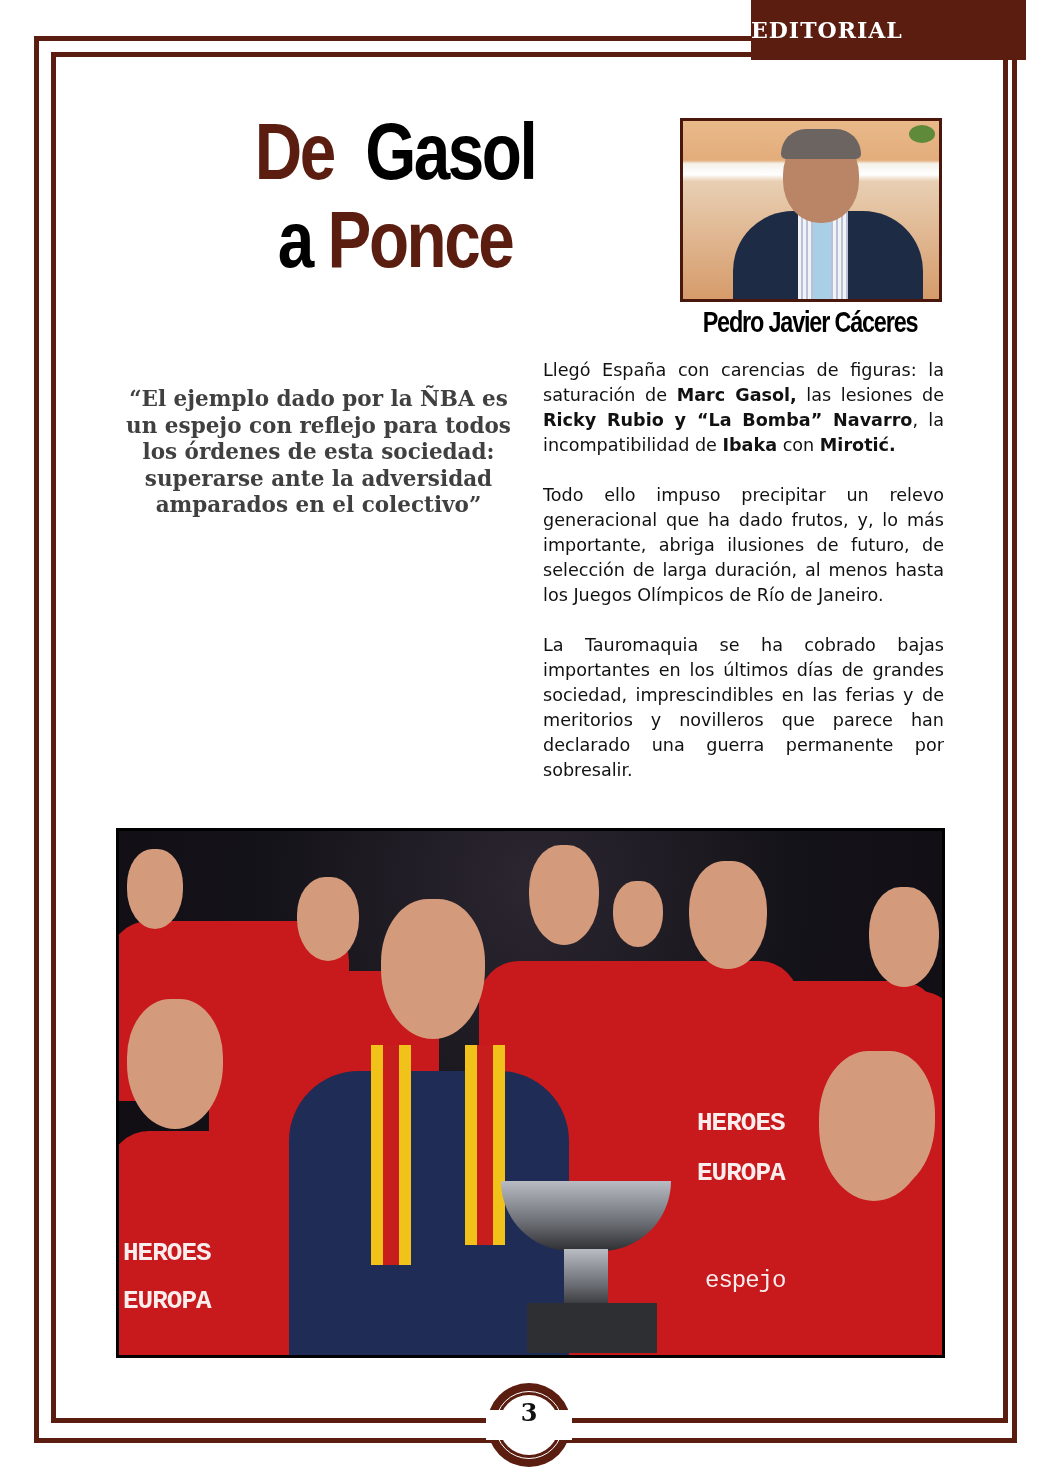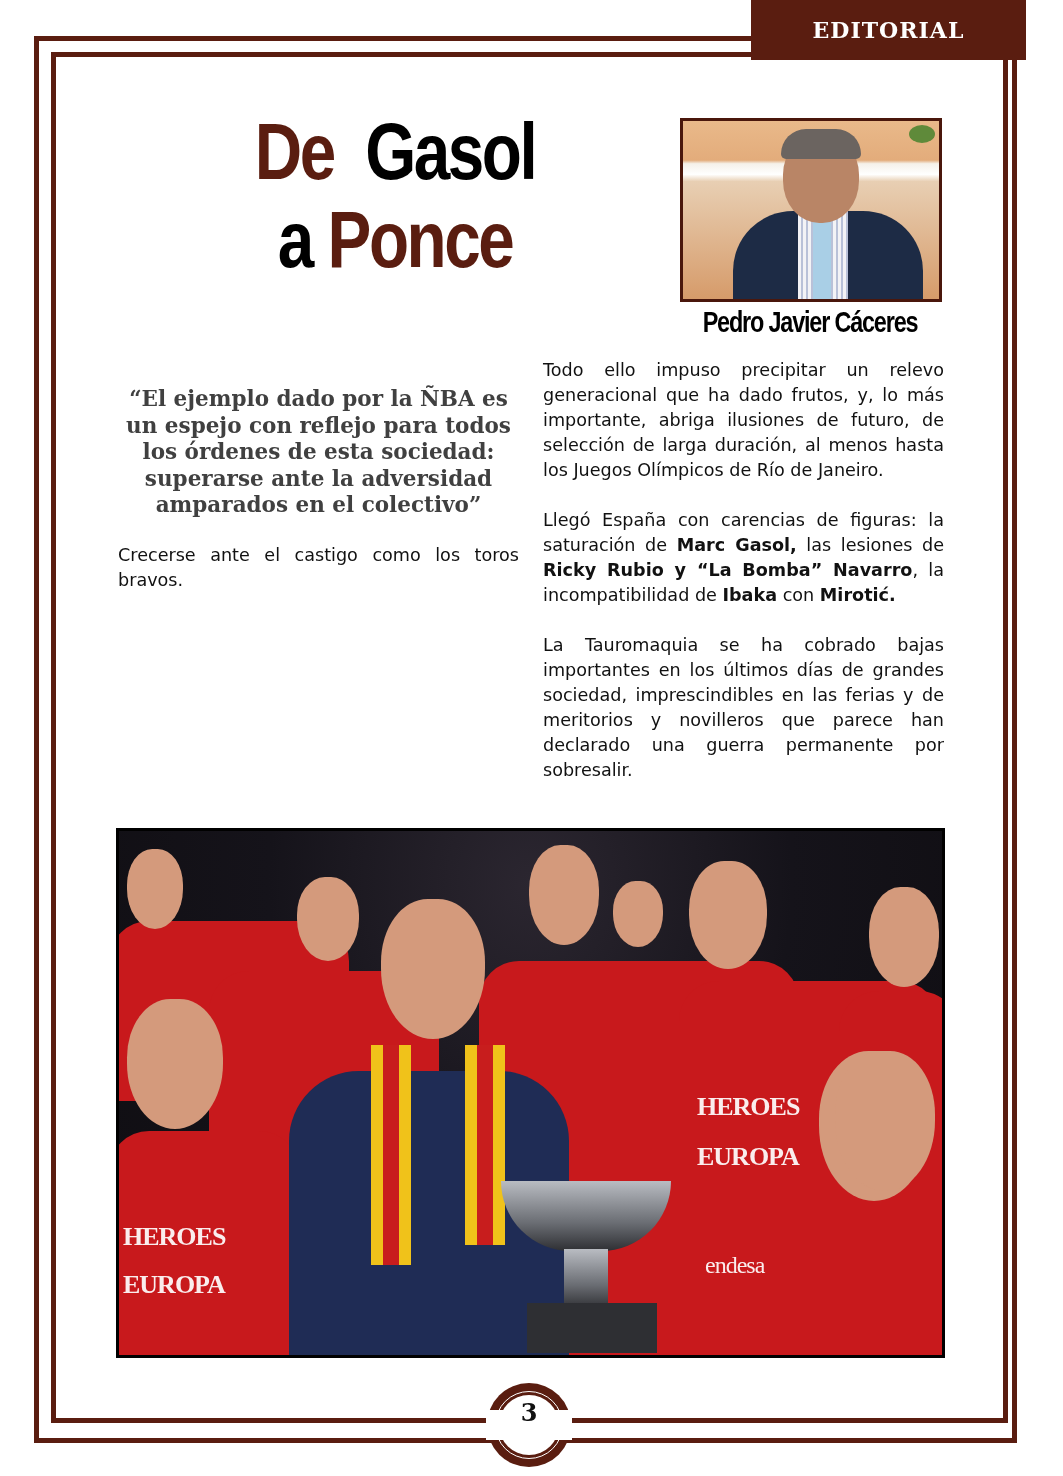--- a/index.html
+++ b/index.html
@@ -10,21 +10,21 @@
   .frame-outer {
     position:absolute; left:34px; top:36px; width:983px; height:1407px;
     border:5px solid #5a1d10; box-sizing:border-box;
   }
   .frame-inner {
     position:absolute; left:51px; top:52px; width:957px; height:1371px;
     border:5px solid #5a1d10; box-sizing:border-box;
   }
   .section-tab {
     position:absolute; left:751px; top:0; width:275px; height:60px;
-    background:#5a1d10; color:#fff; display:flex; align-items:center; justify-content:center;
+    background:#5a1d10; color:#fff; display:flex; align-items:center; justify-content:flex-start;
     font-family:"DejaVu Serif", serif; font-weight:bold; font-size:22px; letter-spacing:1px;
   }
   .title {
     position:absolute; left:200px; top:108px; width:390px; text-align:center;
     font-family:"Liberation Sans", sans-serif; font-weight:bold;
     font-size:80px; line-height:88px; letter-spacing:-3px;
     transform:scaleX(0.82); transform-origin:center top;
   }
   .title .brown { color:#5a1d10; }
   .title .black { color:#000; }
@@ -78,22 +78,22 @@
     position:absolute; left:116px; top:828px; width:829px; height:530px;
     border:3px solid #000; box-sizing:border-box; overflow:hidden;
     background:radial-gradient(ellipse at 50% 10%,#2b2630 0%,#15131a 45%,#0e0c10 100%);
   }
   .team-photo .shirt { position:absolute; background:#c8191c; border-radius:40px 40px 0 0; }
   .team-photo .skin { position:absolute; background:#d49a7c; border-radius:45% 45% 50% 50%; }
   .team-photo .suit { position:absolute; background:#1f2c55; border-radius:70px 70px 0 0; }
   .team-photo .scarf { position:absolute; background:linear-gradient(90deg,#f0c21a 0 30%,#c81d1d 30% 70%,#f0c21a 70%); }
   .team-photo .trophy { position:absolute; background:linear-gradient(180deg,#b9bcc2,#6a6d73 60%,#2e2f33); }
   .team-photo .jersey-text {
-    position:absolute; color:#fff; font-family:Liberation Serif, serif; font-weight:bold;
-    font-size:26px; line-height:28px; letter-spacing:-1px; opacity:0.92;
+    position:absolute; color:#fff; font-family:Liberation Mono, monospace; font-weight:bold;
+    font-size:26px; line-height:28px; letter-spacing:-1px; opacity:0.92;margin-top:16px;
   }
   .page-number-wrap {
     position:absolute; left:0; top:1380px; width:1063px; height:80px;
   }
   .page-number-ring {
     position:absolute; left:487px; top:3px; width:84px; height:84px; border-radius:50%;
     background:#5a1d10;
   }
   .page-number-ring::before {
     content:""; position:absolute; left:8px; top:8px; width:68px; height:68px; border-radius:50%;
@@ -137,26 +137,25 @@
   <div class="suit"></div>
   <div class="shirt"></div>
   <div class="tie"></div>
   <div class="face"></div>
   <div class="hair"></div>
 </div>
 <div class="author-name">Pedro Javier Cáceres</div>
 
 <div class="col col-left">
   <div class="pullquote">“El ejemplo dado por la ÑBA es un espejo con reflejo para todos los órdenes de esta sociedad: superarse ante la adversidad amparados en el colectivo”</div>
-  <p>Crecerse ante el castigo como los toros bravos.</p>
 </div>
 
 <div class="col col-right">
+  <p><span>Llegó España con carencias de figuras: la saturación de </span><b>Marc Gasol,</b><span> las lesiones de </span><b>Ricky Rubio y “La Bomba” Navarro</b><span>, la incompatibilidad de </span><b>Ibaka</b><span> con </span><b>Mirotić.</b></p>
   <p>Todo ello impuso precipitar un relevo generacional que ha dado frutos, y, lo más importante, abriga ilusiones de futuro, de selección de larga duración, al menos hasta los Juegos Olímpicos de Río de Janeiro.</p>
-  <p><span>Llegó España con carencias de figuras: la saturación de </span><b>Marc Gasol,</b><span> las lesiones de </span><b>Ricky Rubio y “La Bomba” Navarro</b><span>, la incompatibilidad de </span><b>Ibaka</b><span> con </span><b>Mirotić.</b></p>
   <p>La Tauromaquia se ha cobrado bajas importantes en los últimos días de grandes sociedad, imprescindibles en las ferias y de meritorios y novilleros que parece han declarado una guerra permanente por sobresalir.</p>
 </div>
 
 <div class="team-photo" title="La selección española celebrando el título europeo con el trofeo">
 
   <div class="shirt" style="left:-10px;top:90px;width:240px;height:180px;"></div>
   <div class="skin" style="left:8px;top:18px;width:56px;height:80px;"></div>
   <div class="shirt" style="left:90px;top:140px;width:230px;height:220px;"></div>
   <div class="skin" style="left:178px;top:46px;width:62px;height:84px;"></div>
   <div class="shirt" style="left:360px;top:130px;width:320px;height:400px;"></div>
@@ -177,21 +176,21 @@
   <div class="scarf" style="left:346px;top:214px;width:40px;height:200px;"></div>
 
   <div class="trophy" style="left:382px;top:350px;width:170px;height:70px;border-radius:0 0 80px 80px;"></div>
   <div class="trophy" style="left:445px;top:418px;width:44px;height:60px;"></div>
   <div class="trophy" style="left:408px;top:472px;width:130px;height:50px;background:#2e2f33;"></div>
 
   <div class="jersey-text" style="left:4px;top:392px;">HEROES</div>
   <div class="jersey-text" style="left:4px;top:440px;">EUROPA</div>
   <div class="jersey-text" style="left:578px;top:262px;">HEROES</div>
   <div class="jersey-text" style="left:578px;top:312px;">EUROPA</div>
-  <div class="jersey-text" style="left:586px;top:420px;font-weight:normal;font-size:24px;">endesa</div>
+  <div class="jersey-text" style="left:586px;top:420px;font-weight:normal;font-size:24px;">espejo</div>
   <div class="skin" style="left:716px;top:220px;width:100px;height:140px;"></div>
 </div>
 
 <div class="page-number-wrap">
   <div class="page-number-ring"></div>
   <div class="page-number-gap"></div>
   <div class="page-number">3</div>
 </div>
 
 </body></html>

